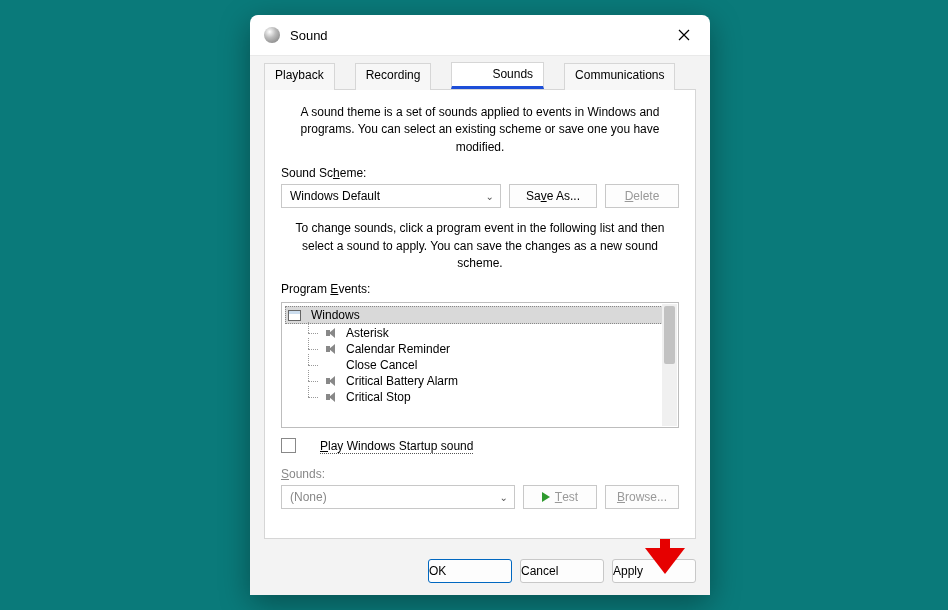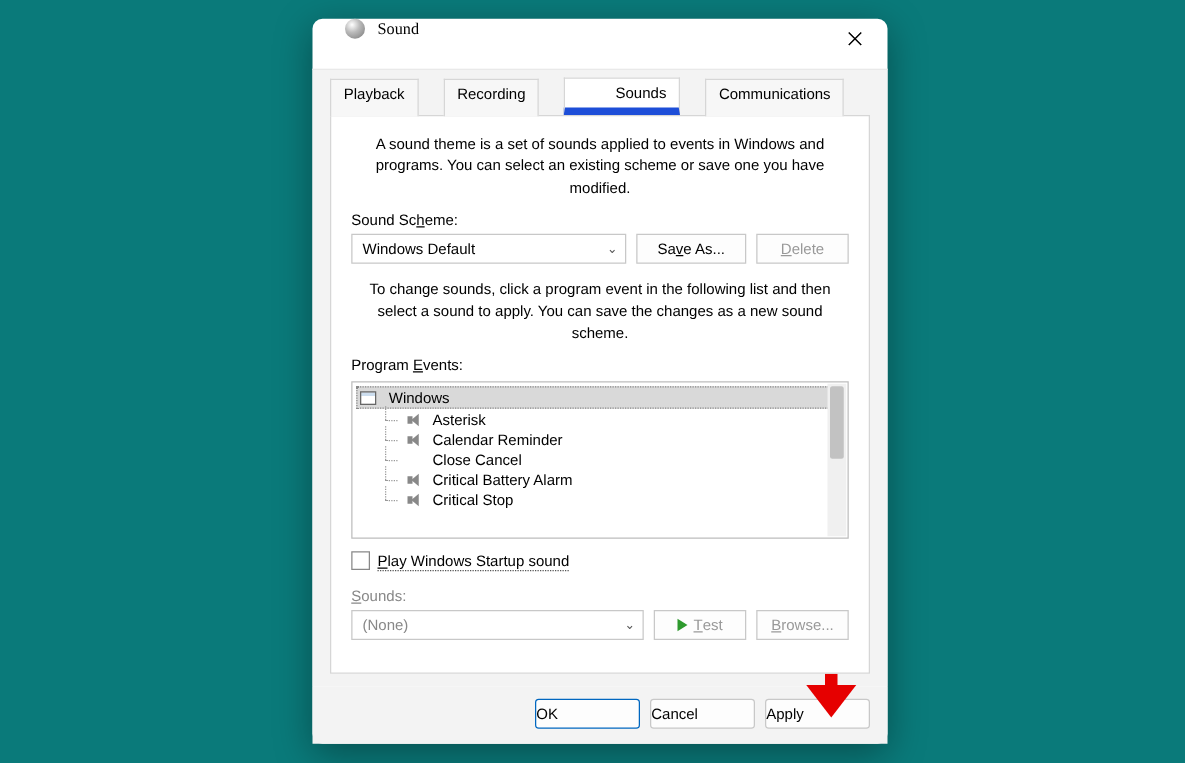--- a/index.html
+++ b/index.html
@@ -21,24 +21,23 @@
     width: 460px;
     height: 580px;
     background: #fff;
     border-radius: 8px;
     box-shadow: 0 8px 30px rgba(0,0,0,0.35);
     display: flex;
     flex-direction: column;
   }
   .titlebar {
     display: flex;
-    align-items: flex-start;
+    align-items: center;
     height: 40px;
-    padding: 0 4px 0 26px;
-    font-family: Liberation Serif, serif;
+    padding: 0 4px 0 14px;
   }
   .titlebar .ticon {
     width: 16px; height: 16px;
     border-radius: 50%;
     background: radial-gradient(circle at 35% 30%, #fff, #bbb 40%, #777 100%);
     margin-right: 10px;
   }
   .titlebar .ttext {
     font-size: 13px;
     font-weight: 400;
@@ -71,21 +70,21 @@
     background: #f7f7f7;
     border: 1px solid #d6d6d6;
     border-bottom: none;
     font-size: 12px;
     cursor: pointer;
     position: relative;
     top: 1px;
   }
   .tab.active {
     background: #fff;
-    border-bottom: 6px solid #1d4ed8;
+    border-bottom: 3px solid #1d4ed8;
     top: 0;
     padding-left: 40px;
   }
   .tabpane {
     background: #fff;
     border: 1px solid #d6d6d6;
     flex: 1;
     padding: 14px 16px 12px 16px;
     display: flex;
     flex-direction: column;
@@ -196,21 +195,21 @@
     width: 15px;
     background: #f0f0f0;
   }
   .scrollthumb {
     position: absolute;
     left: 2px; right: 2px;
     top: 2px; height: 58px;
     background: #c2c2c2;
     border-radius: 2px;
   }
-  .chkrow { display: flex; align-items: center; gap: 6px; margin-top: 10px; }
+  .chkrow { display: flex; align-items: center; gap: 24px; margin-top: 10px; }
   .chkbox {
     width: 15px; height: 15px;
     border: 1px solid #888;
     background: #fff;
   }
   .footer {
     background: #f3f3f3;
     padding: 10px 14px 12px 14px;
     display: flex;
     justify-content: flex-end;

